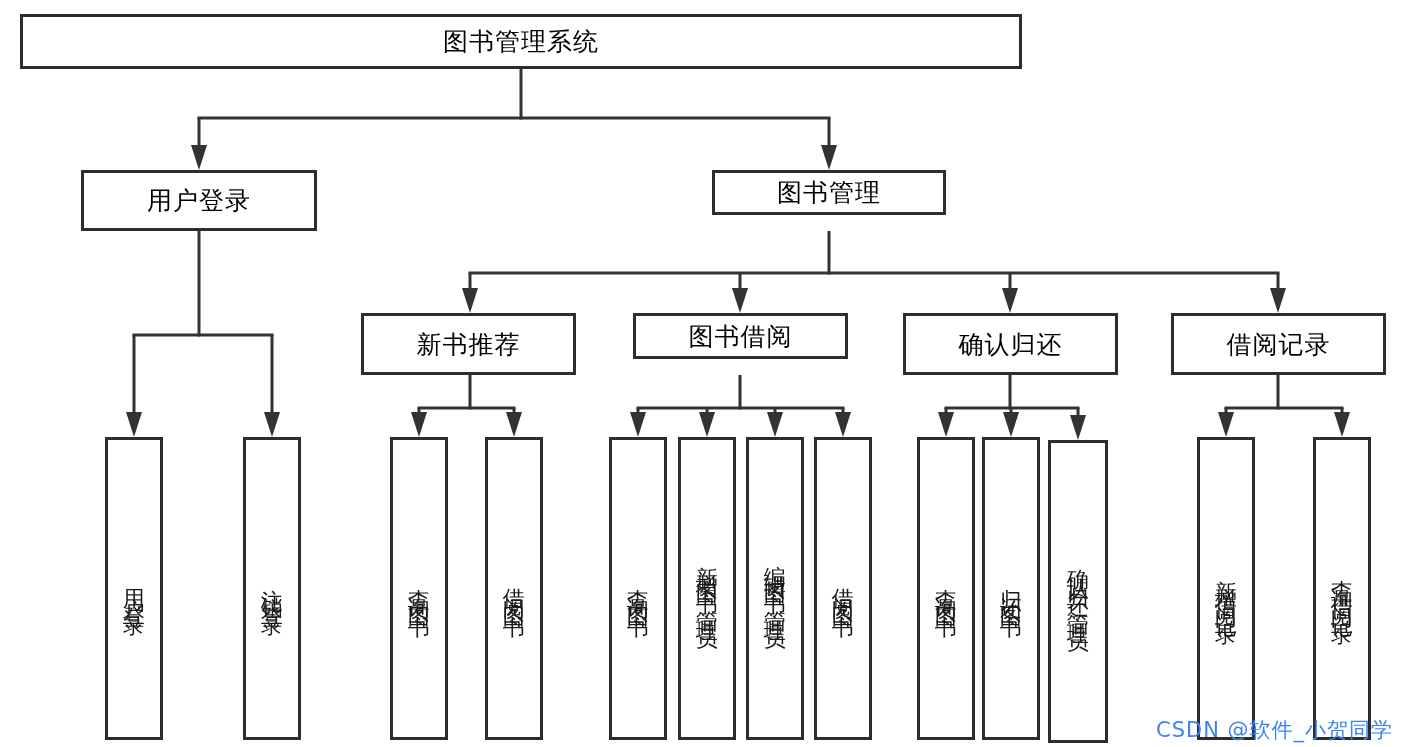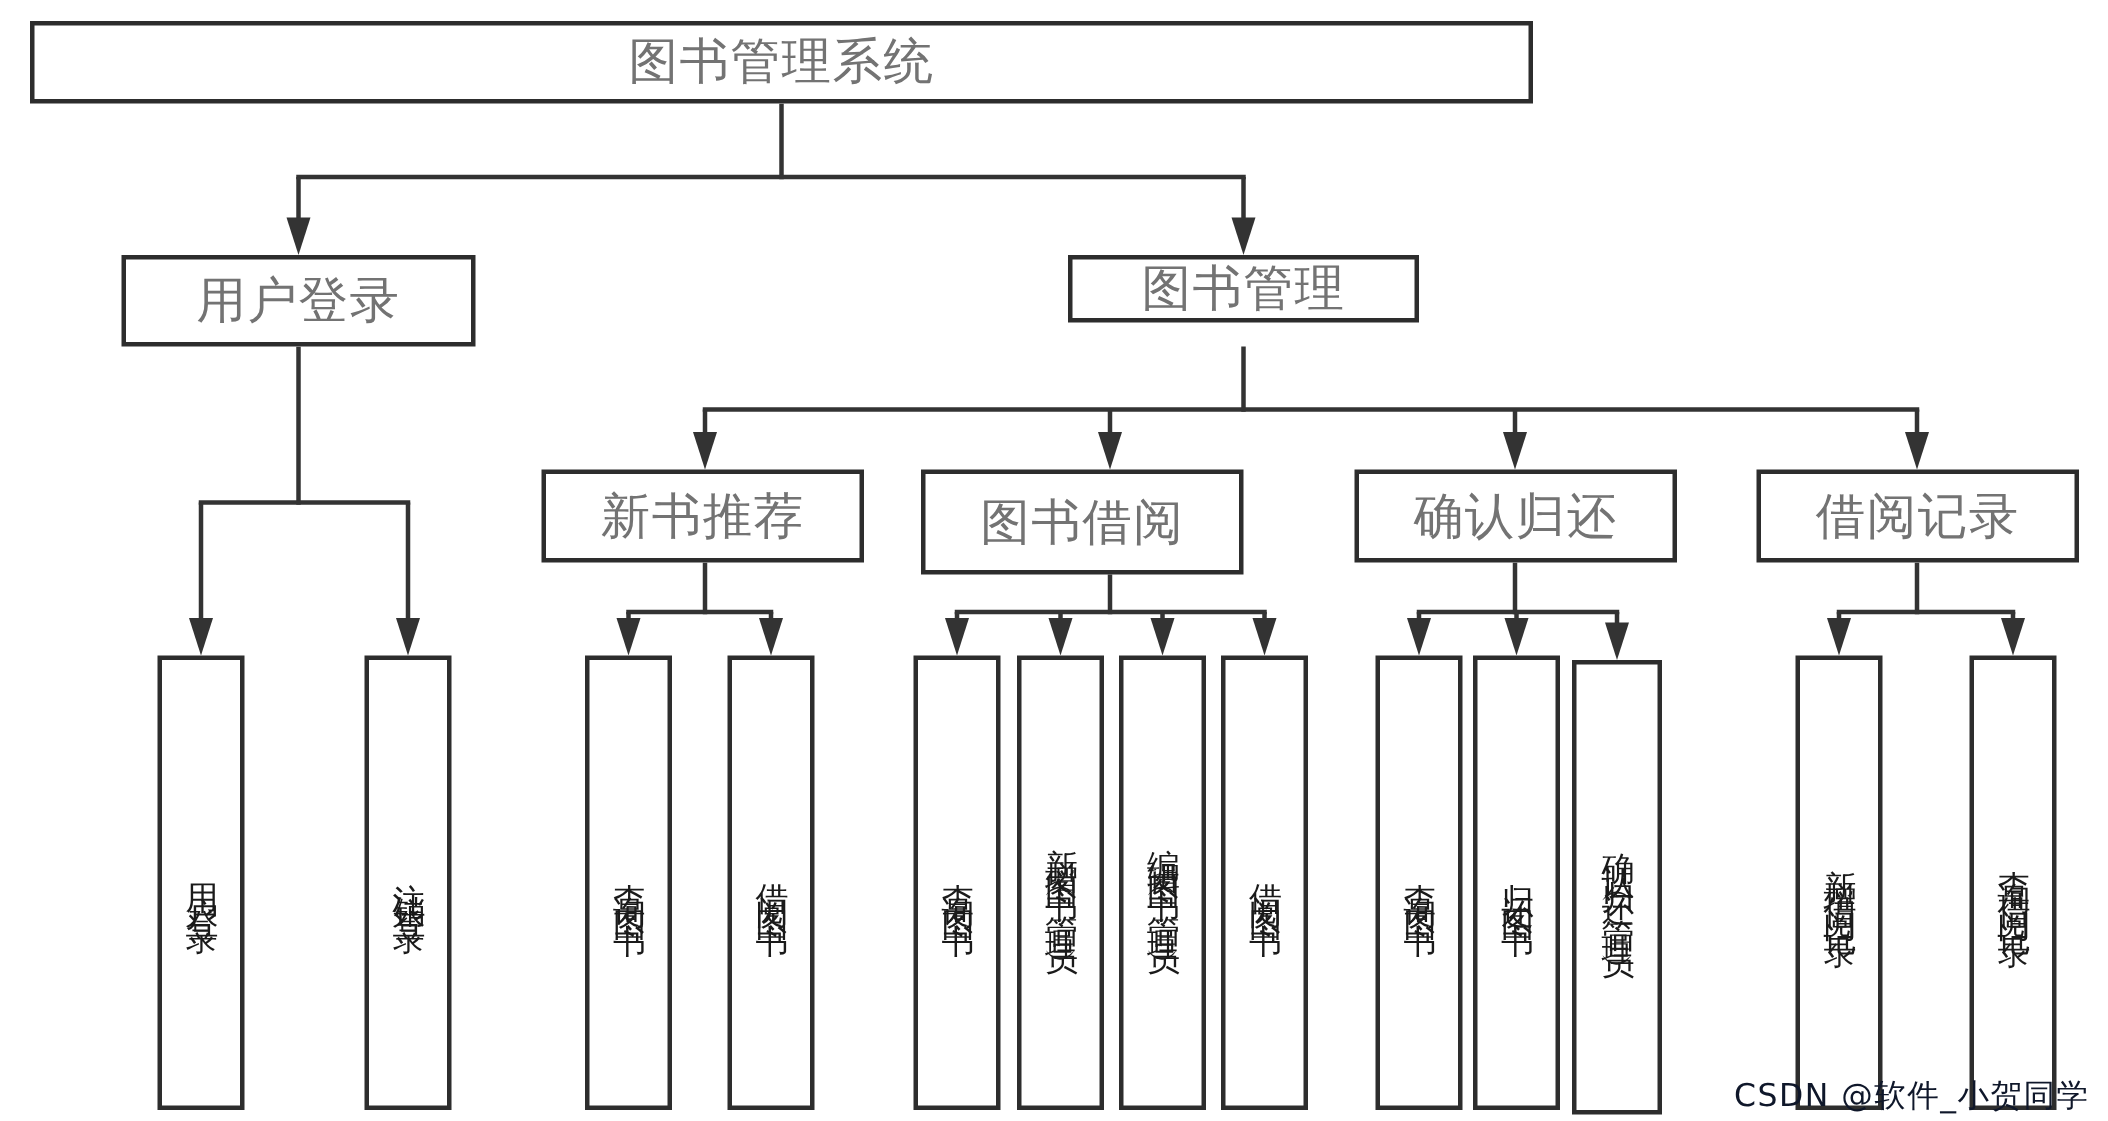--- a/index.html
+++ b/index.html
@@ -6,33 +6,33 @@
   .stage{
     position:relative;width:1405px;height:747px;background:#ffffff;overflow:hidden;
     font-family:"DejaVu Sans","Liberation Sans",sans-serif;
   }
   #wires{position:absolute;left:0;top:0;width:1405px;height:747px;}
   #wires line{stroke:#333333;stroke-width:3;}
   #wires path.head{fill:#333333;stroke:none;}
   .hbox{
     position:absolute;box-sizing:border-box;border:3px solid #2d2d2d;background:#ffffff;
     display:flex;align-items:center;justify-content:center;
-    font-size:33px;color:#737373;letter-spacing:1px;white-space:nowrap;
+    font-size:25px;color:#000000;letter-spacing:1px;white-space:nowrap;
   }
   .vbox{
     position:absolute;box-sizing:border-box;border:3px solid #2d2d2d;background:#ffffff;
     display:flex;align-items:center;justify-content:center;
   }
   .vtext{
     writing-mode:vertical-lr;text-orientation:mixed;
     font-size:22px;letter-spacing:9px;line-height:1.15;color:#1a1a1a;white-space:nowrap;
   }
   .watermark{
     position:absolute;left:1156px;top:716px;z-index:5;
-    font-size:21px;color:#0f172a;letter-spacing:1px;white-space:nowrap;
+    font-size:21px;color:#3b82f6;letter-spacing:1px;white-space:nowrap;
   }
 </style>
 </head>
 <body>
 
 <div class="stage">
 
   <svg id="wires" viewBox="0 0 1405 747">
       <line x1="521" y1="69" x2="521" y2="119.5"></line>
       <line x1="199" y1="231" x2="199" y2="336.5"></line>
@@ -87,21 +87,21 @@
       <line x1="1342" y1="408" x2="1342" y2="425"></line>
       <path class="head" d="M 1334 412 L 1350 412 L 1342 437 Z"></path>
     </svg>
 
   <div class="hbox" style="left:20px;top:14px;width:1002px;height:55px">图书管理系统</div>
 
   <div class="hbox" style="left:81px;top:170px;width:236px;height:61px">用户登录</div>
   <div class="hbox" style="left:712px;top:170px;width:234px;height:45px">图书管理</div>
 
   <div class="hbox" style="left:361px;top:313px;width:215px;height:62px">新书推荐</div>
-  <div class="hbox" style="left:614px;top:313px;width:215px;height:70px">图书借阅</div>
+  <div class="hbox" style="left:633px;top:313px;width:215px;height:46px">图书借阅</div>
   <div class="hbox" style="left:903px;top:313px;width:215px;height:62px">确认归还</div>
   <div class="hbox" style="left:1171px;top:313px;width:215px;height:62px">借阅记录</div>
 
   <div class="vbox" style="left:105px;top:437px;width:58px;height:303px">
     <span class="vtext">用户登录</span>
   </div>
   <div class="vbox" style="left:243px;top:437px;width:58px;height:303px">
     <span class="vtext">注销登录</span>
   </div>
 

